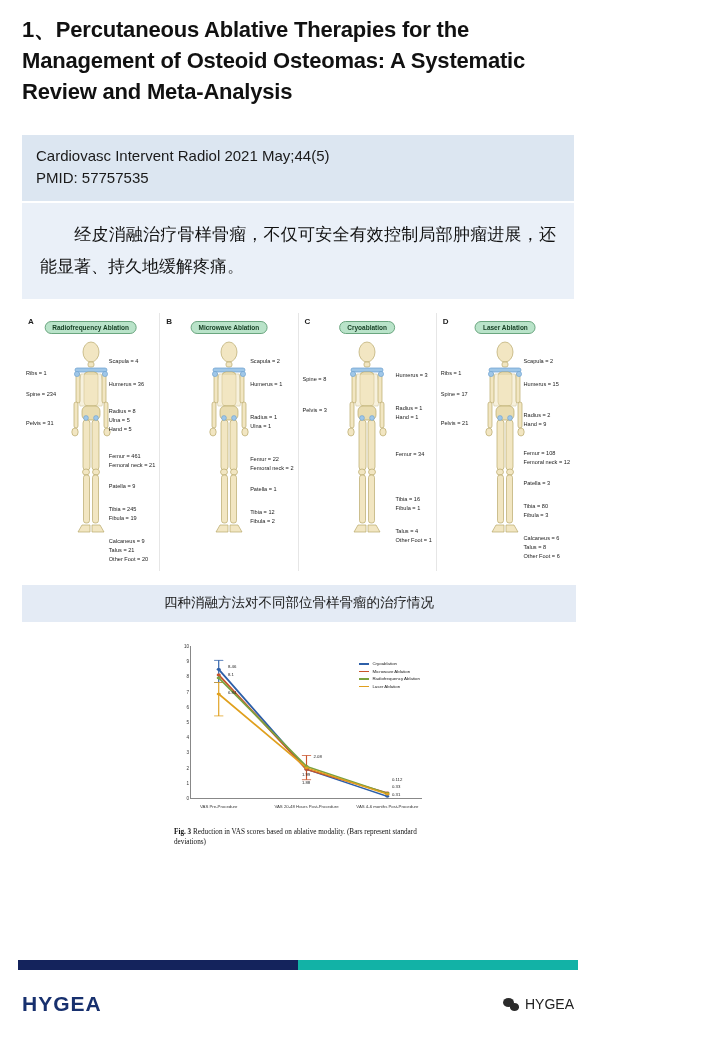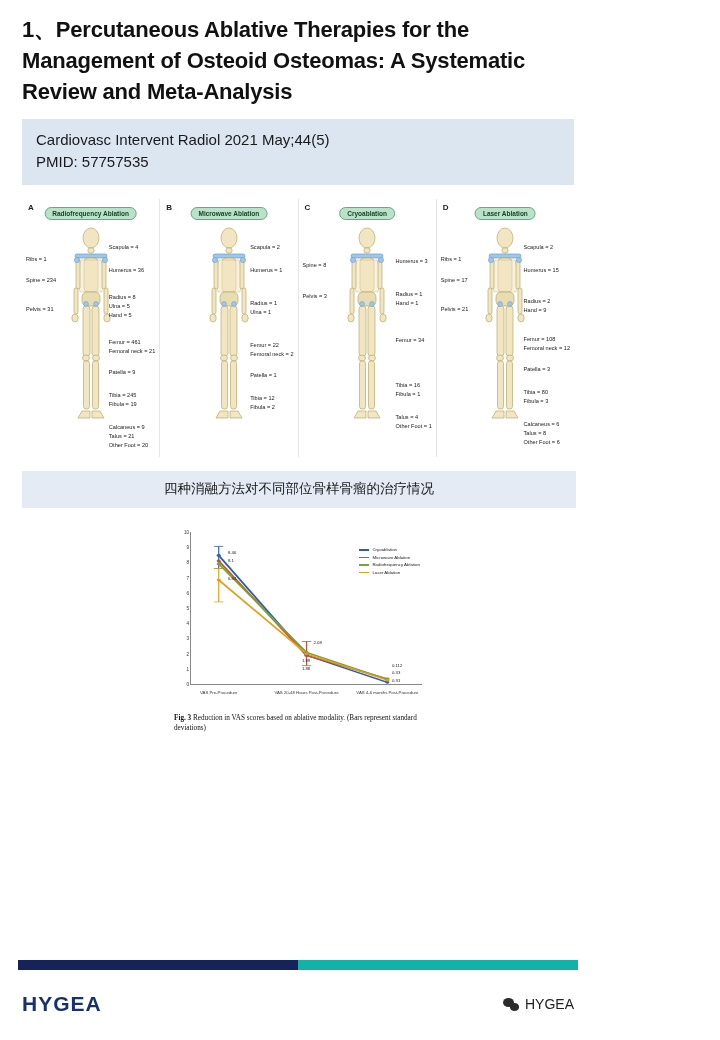--- a/index.html
+++ b/index.html
@@ -27,21 +27,21 @@
     font-size: 22px;
     font-weight: bold;
     line-height: 31px;
     color: #111111;
     padding: 14px 26px 4px 22px;
     letter-spacing: -0.2px;
   }
 
   
   .citation {
-    margin: 8px 22px 0 22px;
+    margin: 24px 22px 0 22px;
     background: #dce6f1;
     padding: 10px 14px 12px 14px;
     font-size: 15px;
     line-height: 22px;
     color: #1a1a1a;
   }
   .citation div {
     white-space: nowrap;
   }
 
@@ -243,20 +243,21 @@
 
 <div class="page">
 
   <div class="title">1、Percutaneous Ablative Therapies for the Management of Osteoid Osteomas: A Systematic Review and Meta-Analysis</div>
 
   <div class="citation">
     <div>Cardiovasc Intervent Radiol 2021 May;44(5)</div>
     <div>PMID: 57757535</div>
   </div>
 
+  <div class="summary"><span class="indent"></span><span>经皮消融治疗骨样骨瘤，不仅可安全有效控制局部肿瘤进展，还能显著、持久地缓解疼痛。</span></div>
 
   <div class="fig1">
 
     <div class="skel-panel">
       <div class="panel-letter">A</div>
       <div class="panel-tag">Radiofrequency Ablation</div>
       <svg class="skel-fig" width="54" height="210" viewBox="0 0 54 210">
         <g fill="#f2e6c2" stroke="#b9a96b" stroke-width="0.7">
           <ellipse cx="27" cy="13" rx="8" ry="10"></ellipse>
           <rect x="24" y="23" width="6" height="5" rx="2"></rect>

